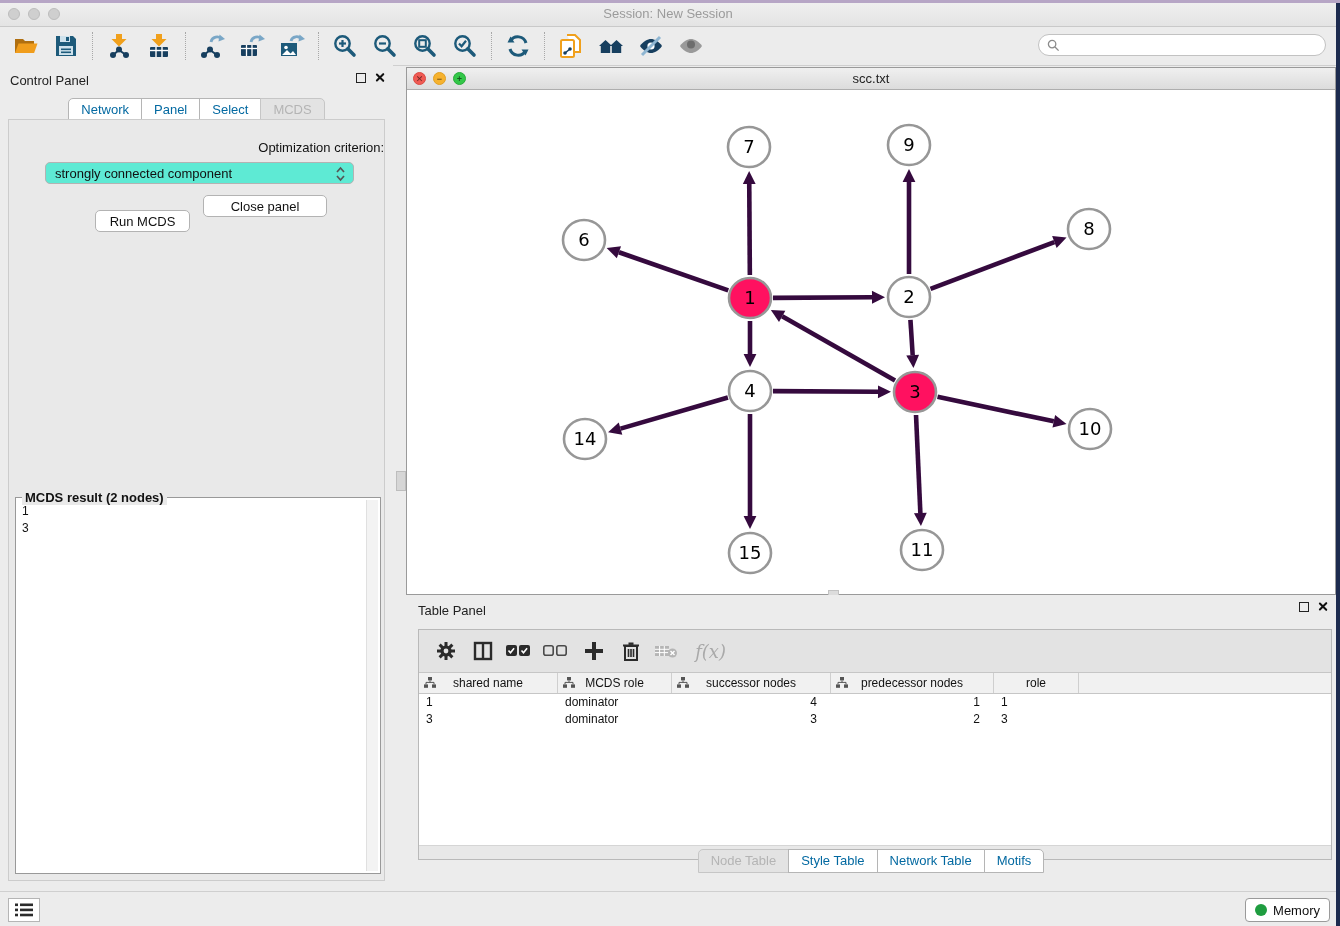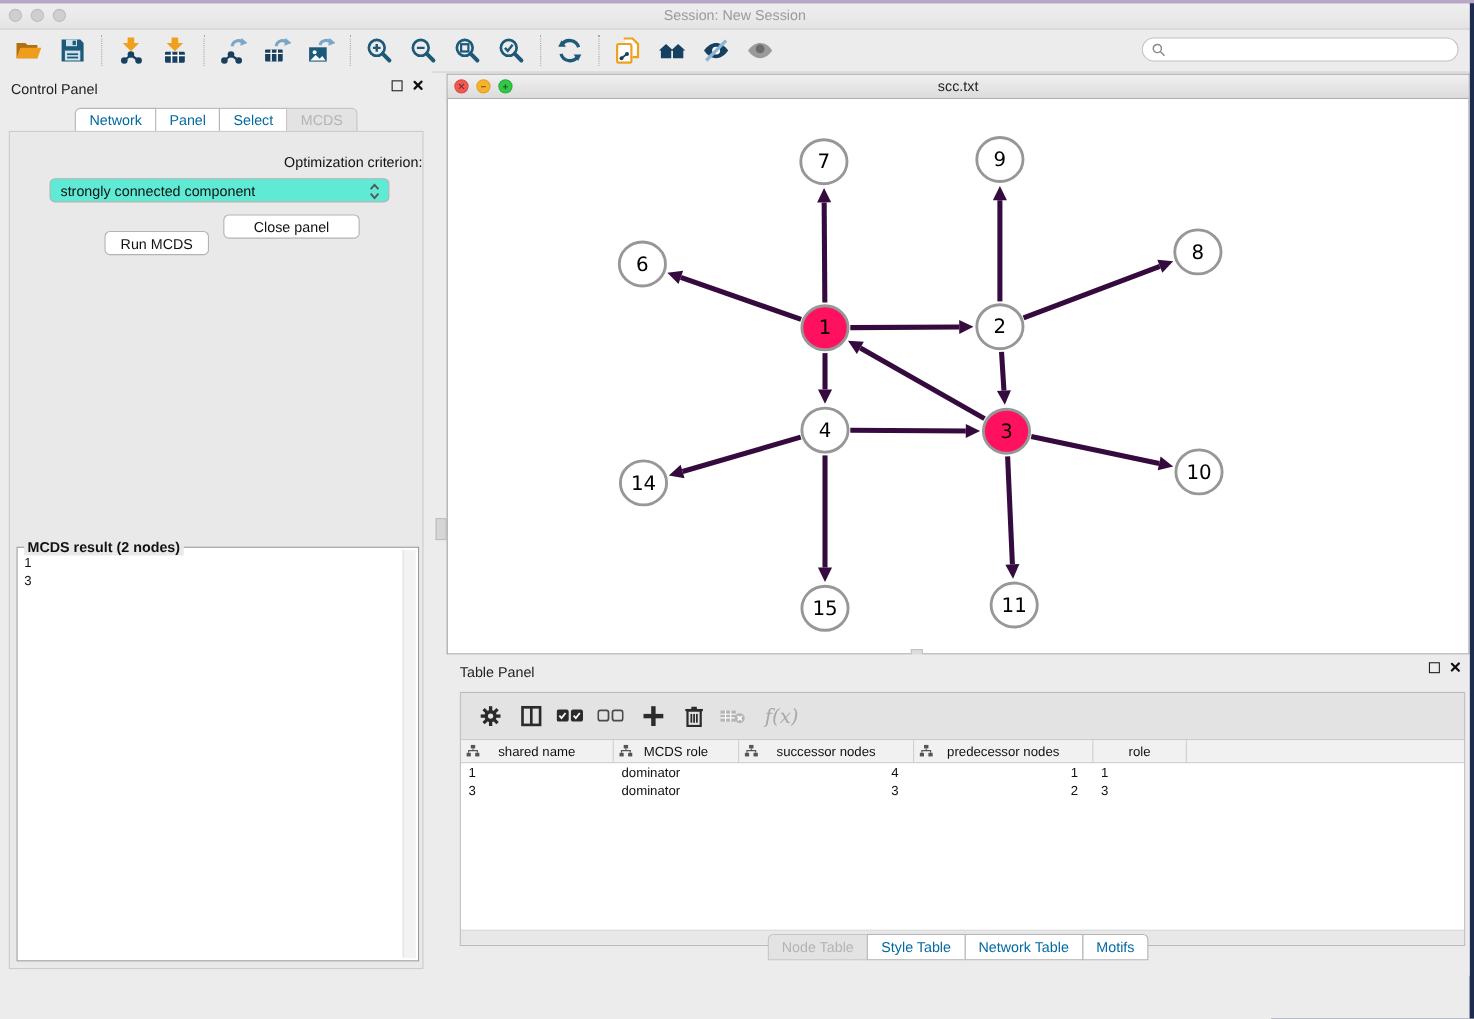--- a/index.html
+++ b/index.html
@@ -503,13 +503,31 @@
             <div class="td" style="width: 159px; text-align: right; padding: 0px 14px 0px 0px; box-sizing: border-box;">3</div>
             <div class="td" style="width: 163px; text-align: right; padding: 0px 14px 0px 0px; box-sizing: border-box;">2</div>
             <div class="td" style="width: 85px; text-align: left; padding: 0px 0px 0px 7px; box-sizing: border-box;">3</div>
           </div>
         </div>
       <div class="hband"></div>
     </div>
     <div class="tp-tabrow" id="tp-tabs"><div class="tab sel">Node Table</div><div class="tab">Style Table</div><div class="tab">Network Table</div><div class="tab">Motifs</div></div>
   </div>
 
+  <div class="statusbar">
+    <button class="list-btn">
+      <svg width="18" height="14" viewBox="0 0 18 14">
+        <g fill="#2b2b2b">
+          <rect x="0" y="0.5" width="3" height="2.6"></rect>
+            <rect x="5" y="0.5" width="13" height="2.6"></rect>
+          <rect x="0" y="5.6" width="3" height="2.6"></rect>
+            <rect x="5" y="5.6" width="13" height="2.6"></rect>
+          <rect x="0" y="10.7" width="3" height="2.6"></rect>
+            <rect x="5" y="10.7" width="13" height="2.6"></rect>
+        </g>
+      </svg>
+    </button>
+    <button class="memory-btn">
+      <span class="green-dot"></span>
+      <span>Memory</span>
+    </button>
+  </div>
 </div>
 
 </body></html>

